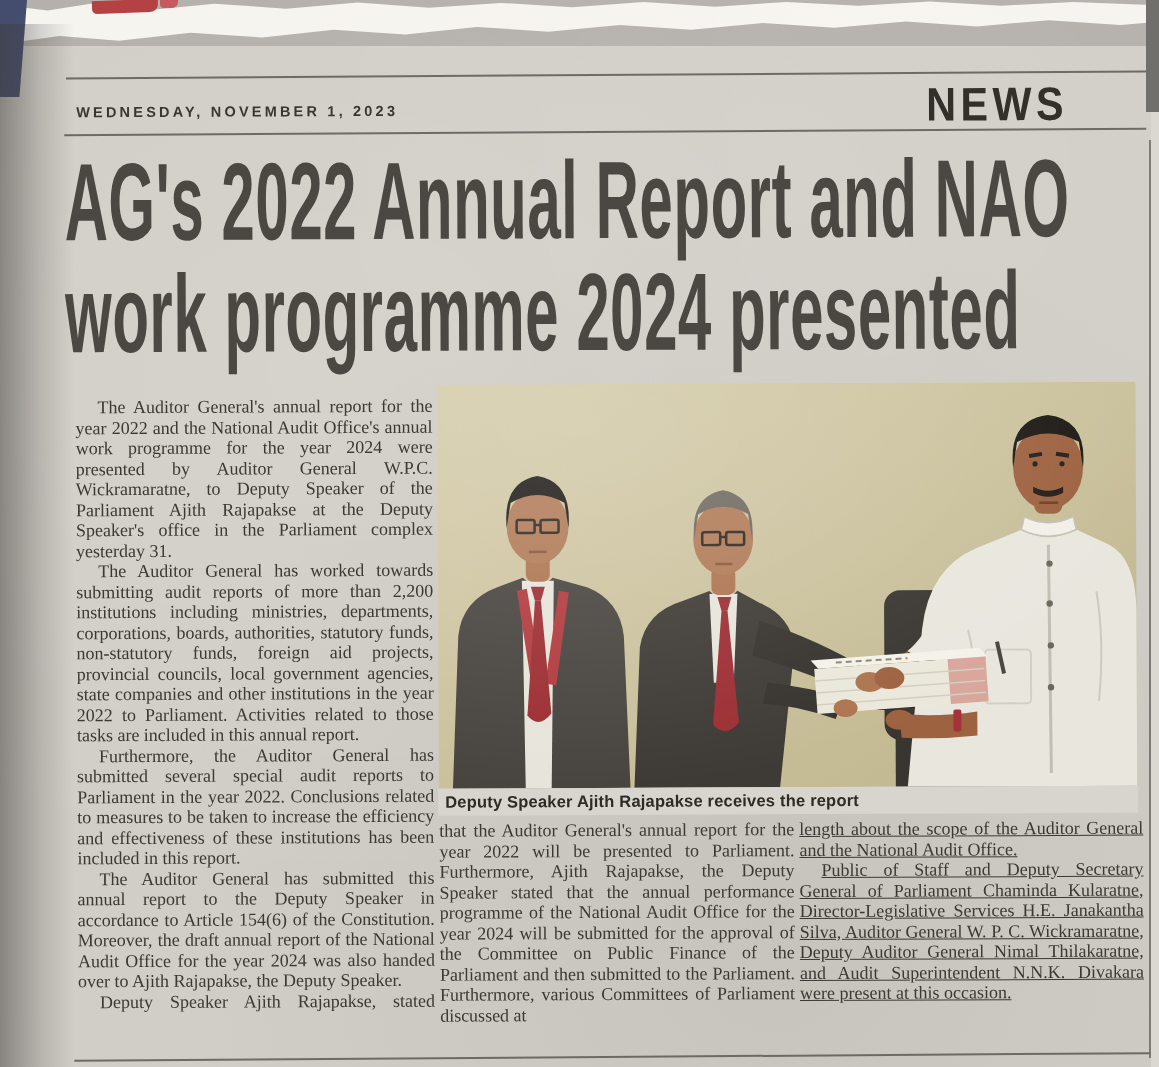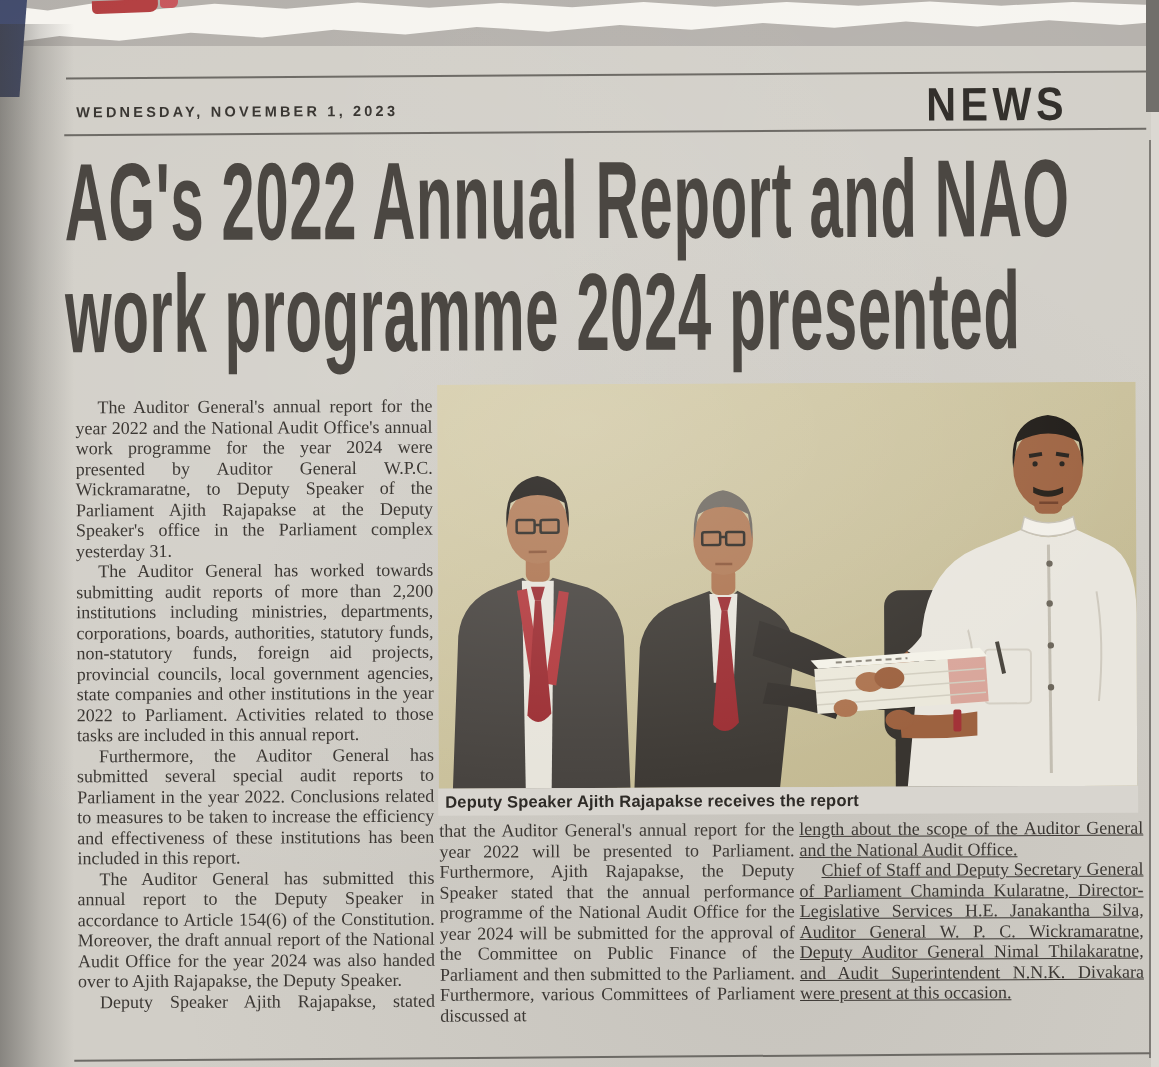--- a/index.html
+++ b/index.html
@@ -245,21 +245,21 @@
 
     <div class="caption-bg"></div>
     <div class="photo-caption">Deputy Speaker Ajith Rajapakse receives the report</div>
 
     <div class="col" id="col-mid">
       <p>that the Auditor General's annual report for the year 2022 will be presented to Parliament. Furthermore, Ajith Rajapakse, the Deputy Speaker stated that the annual performance programme of the National Audit Office for the year 2024 will be submitted for the approval of the Committee on Public Finance of the Parliament and then submitted to the Parliament. Furthermore, various Committees of Parliament discussed at</p>
     </div>
 
     <div class="col" id="col-right">
       <p>length about the scope of the Auditor General and the National Audit Office.</p>
-      <p class="indent">Chief of Staff and Deputy Secretary General of Parliament Chaminda Kularatne, Director-Legislative Services H.E. Janakantha Silva, Auditor General W. P. C. Wickramaratne, Deputy Auditor General Nimal Thilakaratne, and Audit Superintendent N.N.K. Divakara were present at this occasion.</p>
+      <p class="indent">Public of Staff and Deputy Secretary General of Parliament Chaminda Kularatne, Director-Legislative Services H.E. Janakantha Silva, Auditor General W. P. C. Wickramaratne, Deputy Auditor General Nimal Thilakaratne, and Audit Superintendent N.N.K. Divakara were present at this occasion.</p>
     </div>
 
     <div class="rule-h" id="rule-bottom"></div>
   </div>
 
   <div class="edge-left"></div>
   <div class="edge-right-top"></div>
   <div class="edge-right-paper"></div>
   <div class="vrule"></div>
 </div>

